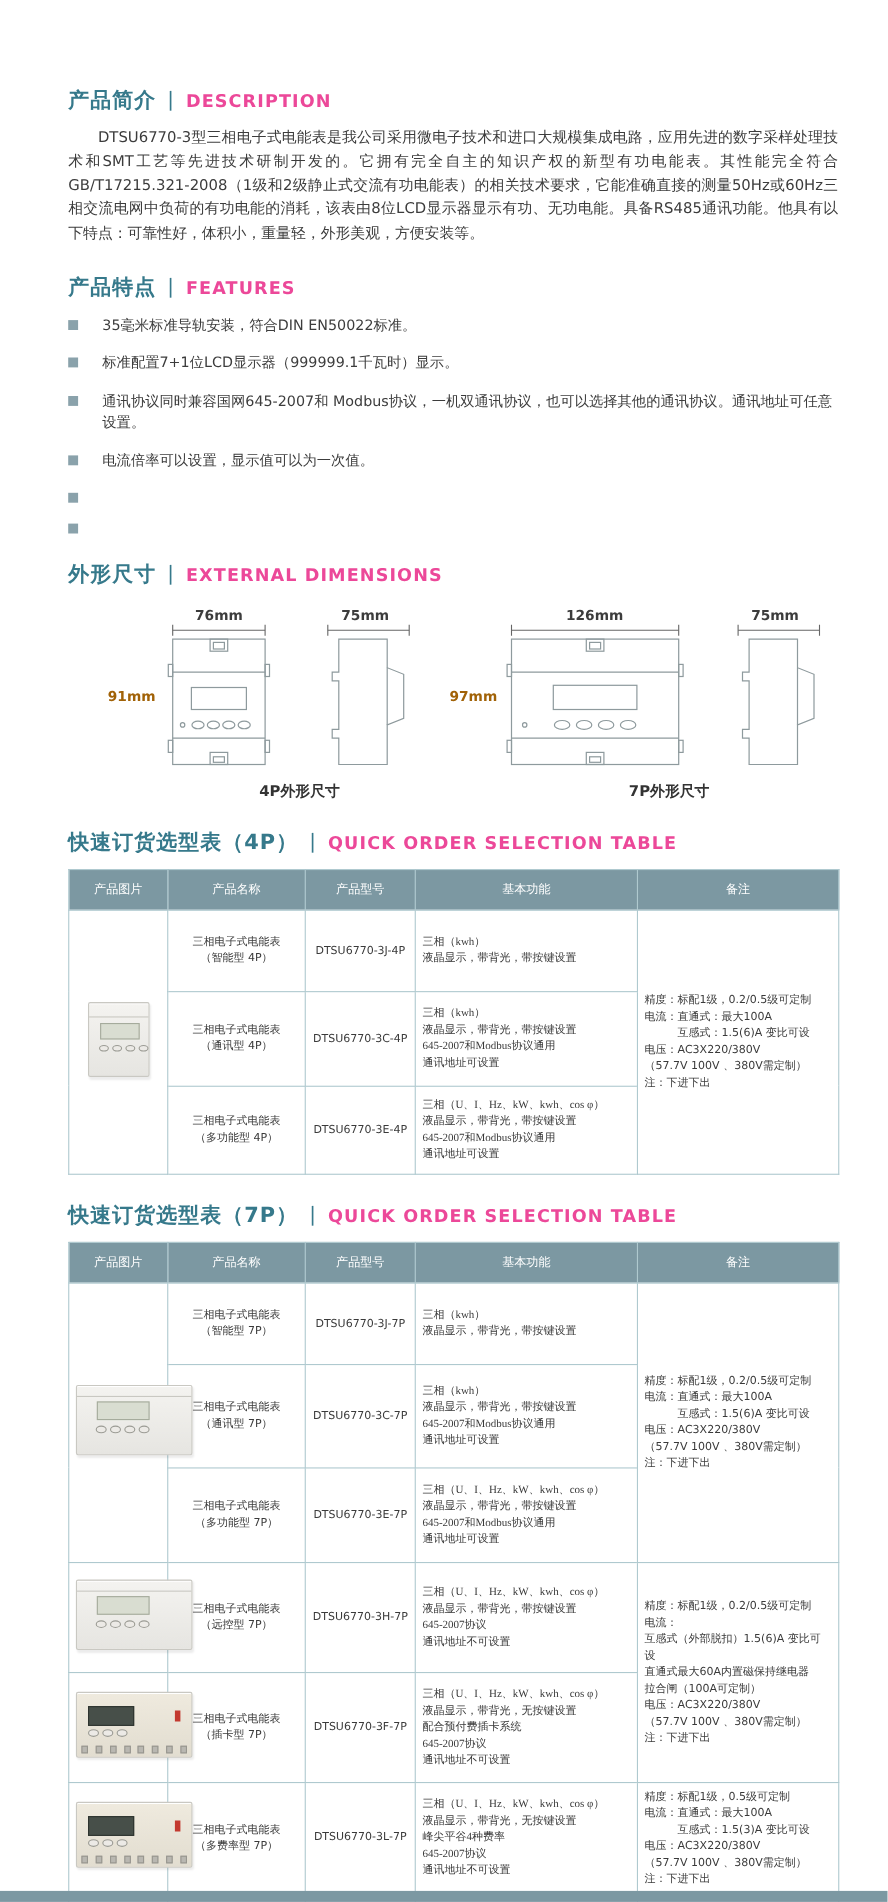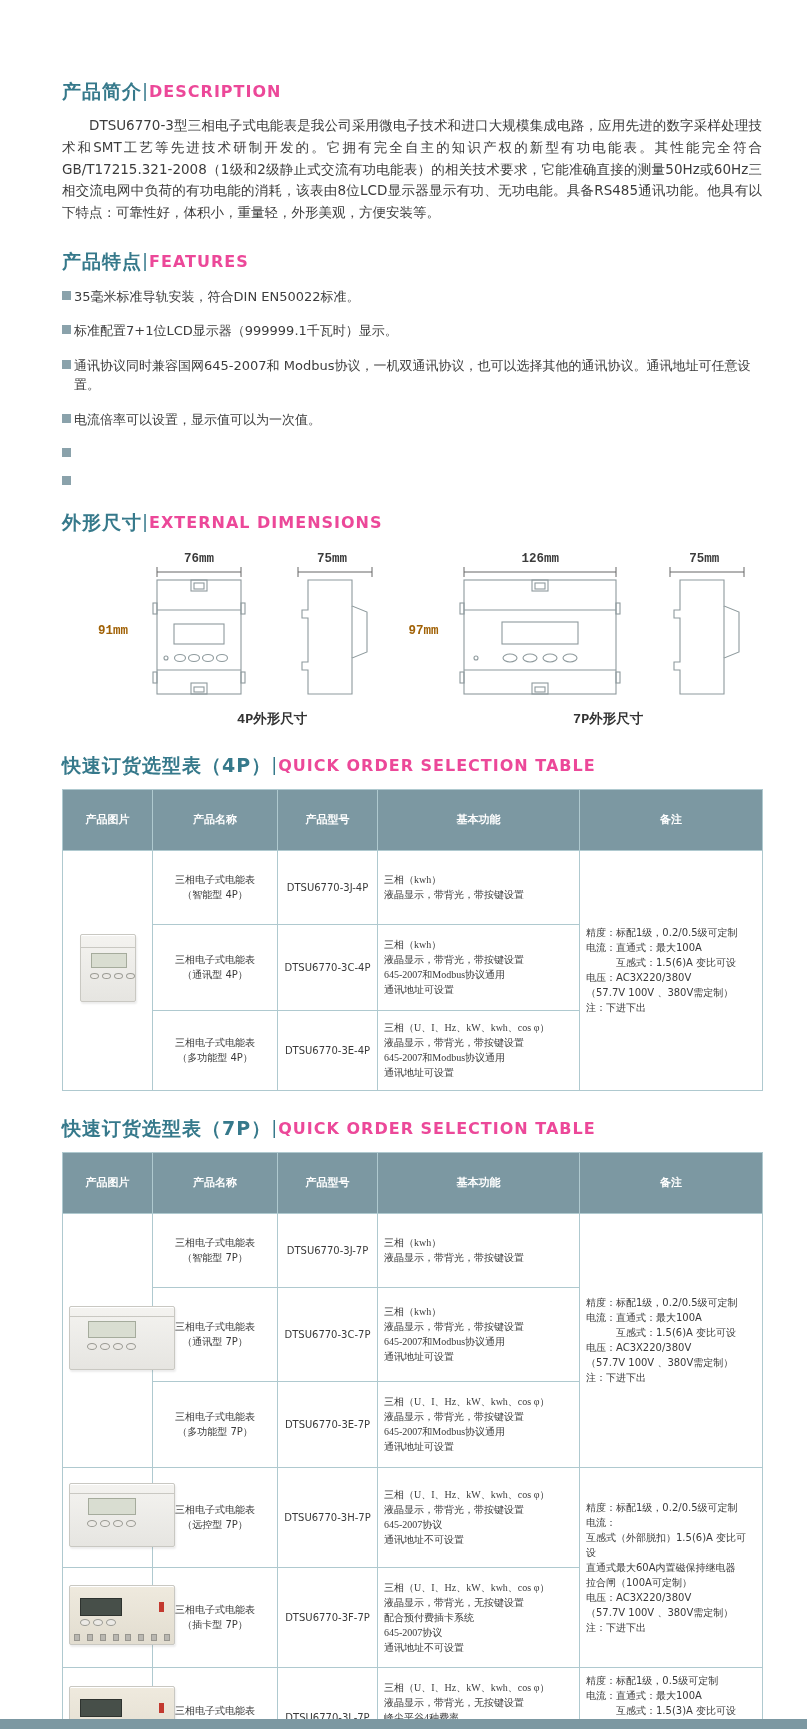--- a/index.html
+++ b/index.html
@@ -8,44 +8,44 @@
     background:#ffffff;
     font-family:"DejaVu Sans","Liberation Sans",sans-serif;
     color:#3c3c3c;
   }
   .page{padding:54px 45px 0 62px;}
 
   
   h2.sec{
     margin:26px 0 12px 0;
     font-size:19px;line-height:1.2;letter-spacing:1px;
-    display:flex;align-items:center;
+    display:flex;align-items:center;gap:10px;
   }
   h2.sec .zh{color:#36798b;font-weight:bold;}
   h2.sec .sep{color:#36798b;font-weight:normal;font-size:18px;transform:translateY(-1px);}
   h2.sec .en{color:#ec4899;font-weight:bold;font-size:16px;letter-spacing:1px;}
 
   
   .body-text{
     margin:10px 0 0 0;font-size:13.5px;line-height:1.62;color:#3c3c3c;
     text-indent:2em;text-align:justify;
   }
 
   
   ul.features{list-style:none;margin:14px 0 0 0;padding:0;}
   ul.features li{
-    display:flex;align-items:flex-start;gap:3px;
+    display:flex;align-items:flex-start;gap:22px;
     margin:0 0 15px 0;font-size:13px;line-height:1.5;
   }
   ul.features .bullet{
     flex:0 0 auto;width:9px;height:9px;background:#8aa2ab;margin-top:4px;
   }
 
   
-  .figs{display:flex;align-items:flex-start;margin:18px 0 6px 30px;font-family:Liberation Mono, monospace;}
+  .figs{display:flex;align-items:flex-start;margin:18px 0 6px 30px;}
   .figpair{display:flex;flex-wrap:wrap;align-items:flex-end;}
   .figpair + .figpair{margin-left:54px;}
   .fig{display:flex;flex-direction:column;align-items:center;}
   .fig + .fig{margin-left:26px;}
   .dimlab{font-size:12.5px;font-weight:bold;color:#3c3c3c;margin-bottom:0px;}
   .withleft{position:relative;}
   .hlab{
     position:absolute;left:-46px;top:58px;
     font-size:12.5px;font-weight:bold;color:#a16207;
   }
@@ -56,22 +56,22 @@
   }
   .pair4p{margin-left:52px;}
 
   
   table.order{
     border-collapse:collapse;table-layout:fixed;width:700px;
     margin-top:10px;
     border:1px solid #afc9cf;
   }
   table.order th{
-    background:#7c98a2;color:#ffffff;font-size:11px;font-weight:bold;
-    height:28px;border:1px solid #afc9cf;padding:16px 4px;
+    background:#7c98a2;color:#ffffff;font-size:11px;font-weight:normal;
+    height:28px;border:1px solid #afc9cf;padding:4px 4px;
   }
   table.order td{
     border:1px solid #afc9cf;font-size:10px;line-height:1.5;
     padding:5px 6px;vertical-align:middle;color:#3a3a3a;
   }
   td.cimg{text-align:center;}
   td.cname{text-align:center;white-space:pre-line;}
   td.cmodel{text-align:center;font-size:9.5px;letter-spacing:0;padding:0 2px;}
   td.cfunc{white-space:pre-line;font-family:Liberation Serif, serif;}
   td.cremark{white-space:pre-line;}

